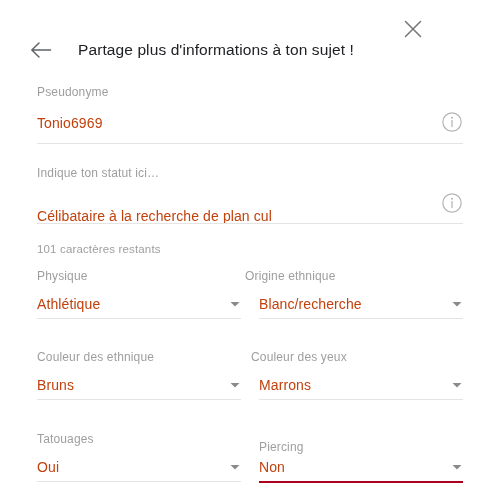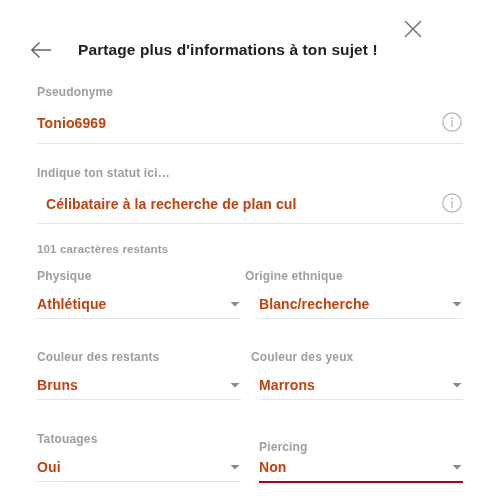--- a/index.html
+++ b/index.html
@@ -14,21 +14,20 @@
     overflow: hidden;
     color: #202124;
     -webkit-font-smoothing: antialiased;
   }
 
   .screen {
     position: relative;
     width: 440px;
     height: 503px;
     background: #ffffff;
-    font-weight: bold;
   }
 
   
   .close-btn {
     position: absolute;
     top: 14px;
     right: 12px;
     width: 30px;
     height: 30px;
     display: flex;
@@ -152,21 +151,21 @@
   <div class="info-icon" style="left:441px; top:111px;">
     <svg width="22" height="22" viewBox="0 0 22 22" aria-hidden="true">
       <circle cx="11" cy="11" r="9.2" stroke="#b5b5b5" stroke-width="1.2" fill="none"></circle>
       <circle cx="11" cy="6.8" r="1" fill="#b5b5b5"></circle>
       <path d="M11 9.6 V15.6" stroke="#b5b5b5" stroke-width="1.3" stroke-linecap="round"></path>
     </svg>
   </div>
   <div class="field-rule" style="left:37px; top:143px; width:426px;"></div>
 
   <div class="field-label" style="left:37px; top:166px;">Indique ton statut ici…</div>
-  <div class="field-value" style="left:37px; top:195px;margin-left:9px;">Célibataire à la recherche de plan cul</div>
+  <div class="field-value" style="left:37px; top:207px;">Célibataire à la recherche de plan cul</div>
   <div class="hit" style="left:37px; top:186px; width:395px; height:30px;"></div>
   <div class="info-icon" style="left:441px; top:192px;">
     <svg width="22" height="22" viewBox="0 0 22 22" aria-hidden="true">
       <circle cx="11" cy="11" r="9.2" stroke="#b5b5b5" stroke-width="1.2" fill="none"></circle>
       <circle cx="11" cy="6.8" r="1" fill="#b5b5b5"></circle>
       <path d="M11 9.6 V15.6" stroke="#b5b5b5" stroke-width="1.3" stroke-linecap="round"></path>
     </svg>
   </div>
   <div class="field-rule" style="left:37px; top:223px; width:426px;"></div>
   <div class="helper-text" style="left:37px; top:242px;">101 caractères restants</div>
@@ -184,21 +183,21 @@
   <div class="field-label" style="left:245px; top:269px;text-align:right;">Origine ethnique</div>
   <div class="field-value" style="left:259px; top:295px;">Blanc/recherche</div>
   <div class="caret" style="left:451px; top:298px;">
     <svg width="12" height="12" viewBox="0 0 12 12" aria-hidden="true">
       <path d="M1.5 4 L6 8.5 L10.5 4 Z" fill="#8a8a8a"></path>
     </svg>
   </div>
   <div class="hit" style="left:259px; top:288px; width:204px; height:28px;"></div>
   <div class="field-rule" style="left:259px; top:318px; width:204px;"></div>
 
-  <div class="field-label" style="left:37px; top:350px;">Couleur des restants</div>
+  <div class="field-label" style="left:37px; top:350px;">Couleur des ethnique</div>
   <div class="field-value" style="left:37px; top:376px;">Bruns</div>
   <div class="caret" style="left:229px; top:379px;">
     <svg width="12" height="12" viewBox="0 0 12 12" aria-hidden="true">
       <path d="M1.5 4 L6 8.5 L10.5 4 Z" fill="#8a8a8a"></path>
     </svg>
   </div>
   <div class="hit" style="left:37px; top:369px; width:204px; height:28px;"></div>
   <div class="field-rule" style="left:37px; top:399px; width:204px;"></div>
 
   <div class="field-label" style="left:251px; top:350px;">Couleur des yeux</div>

